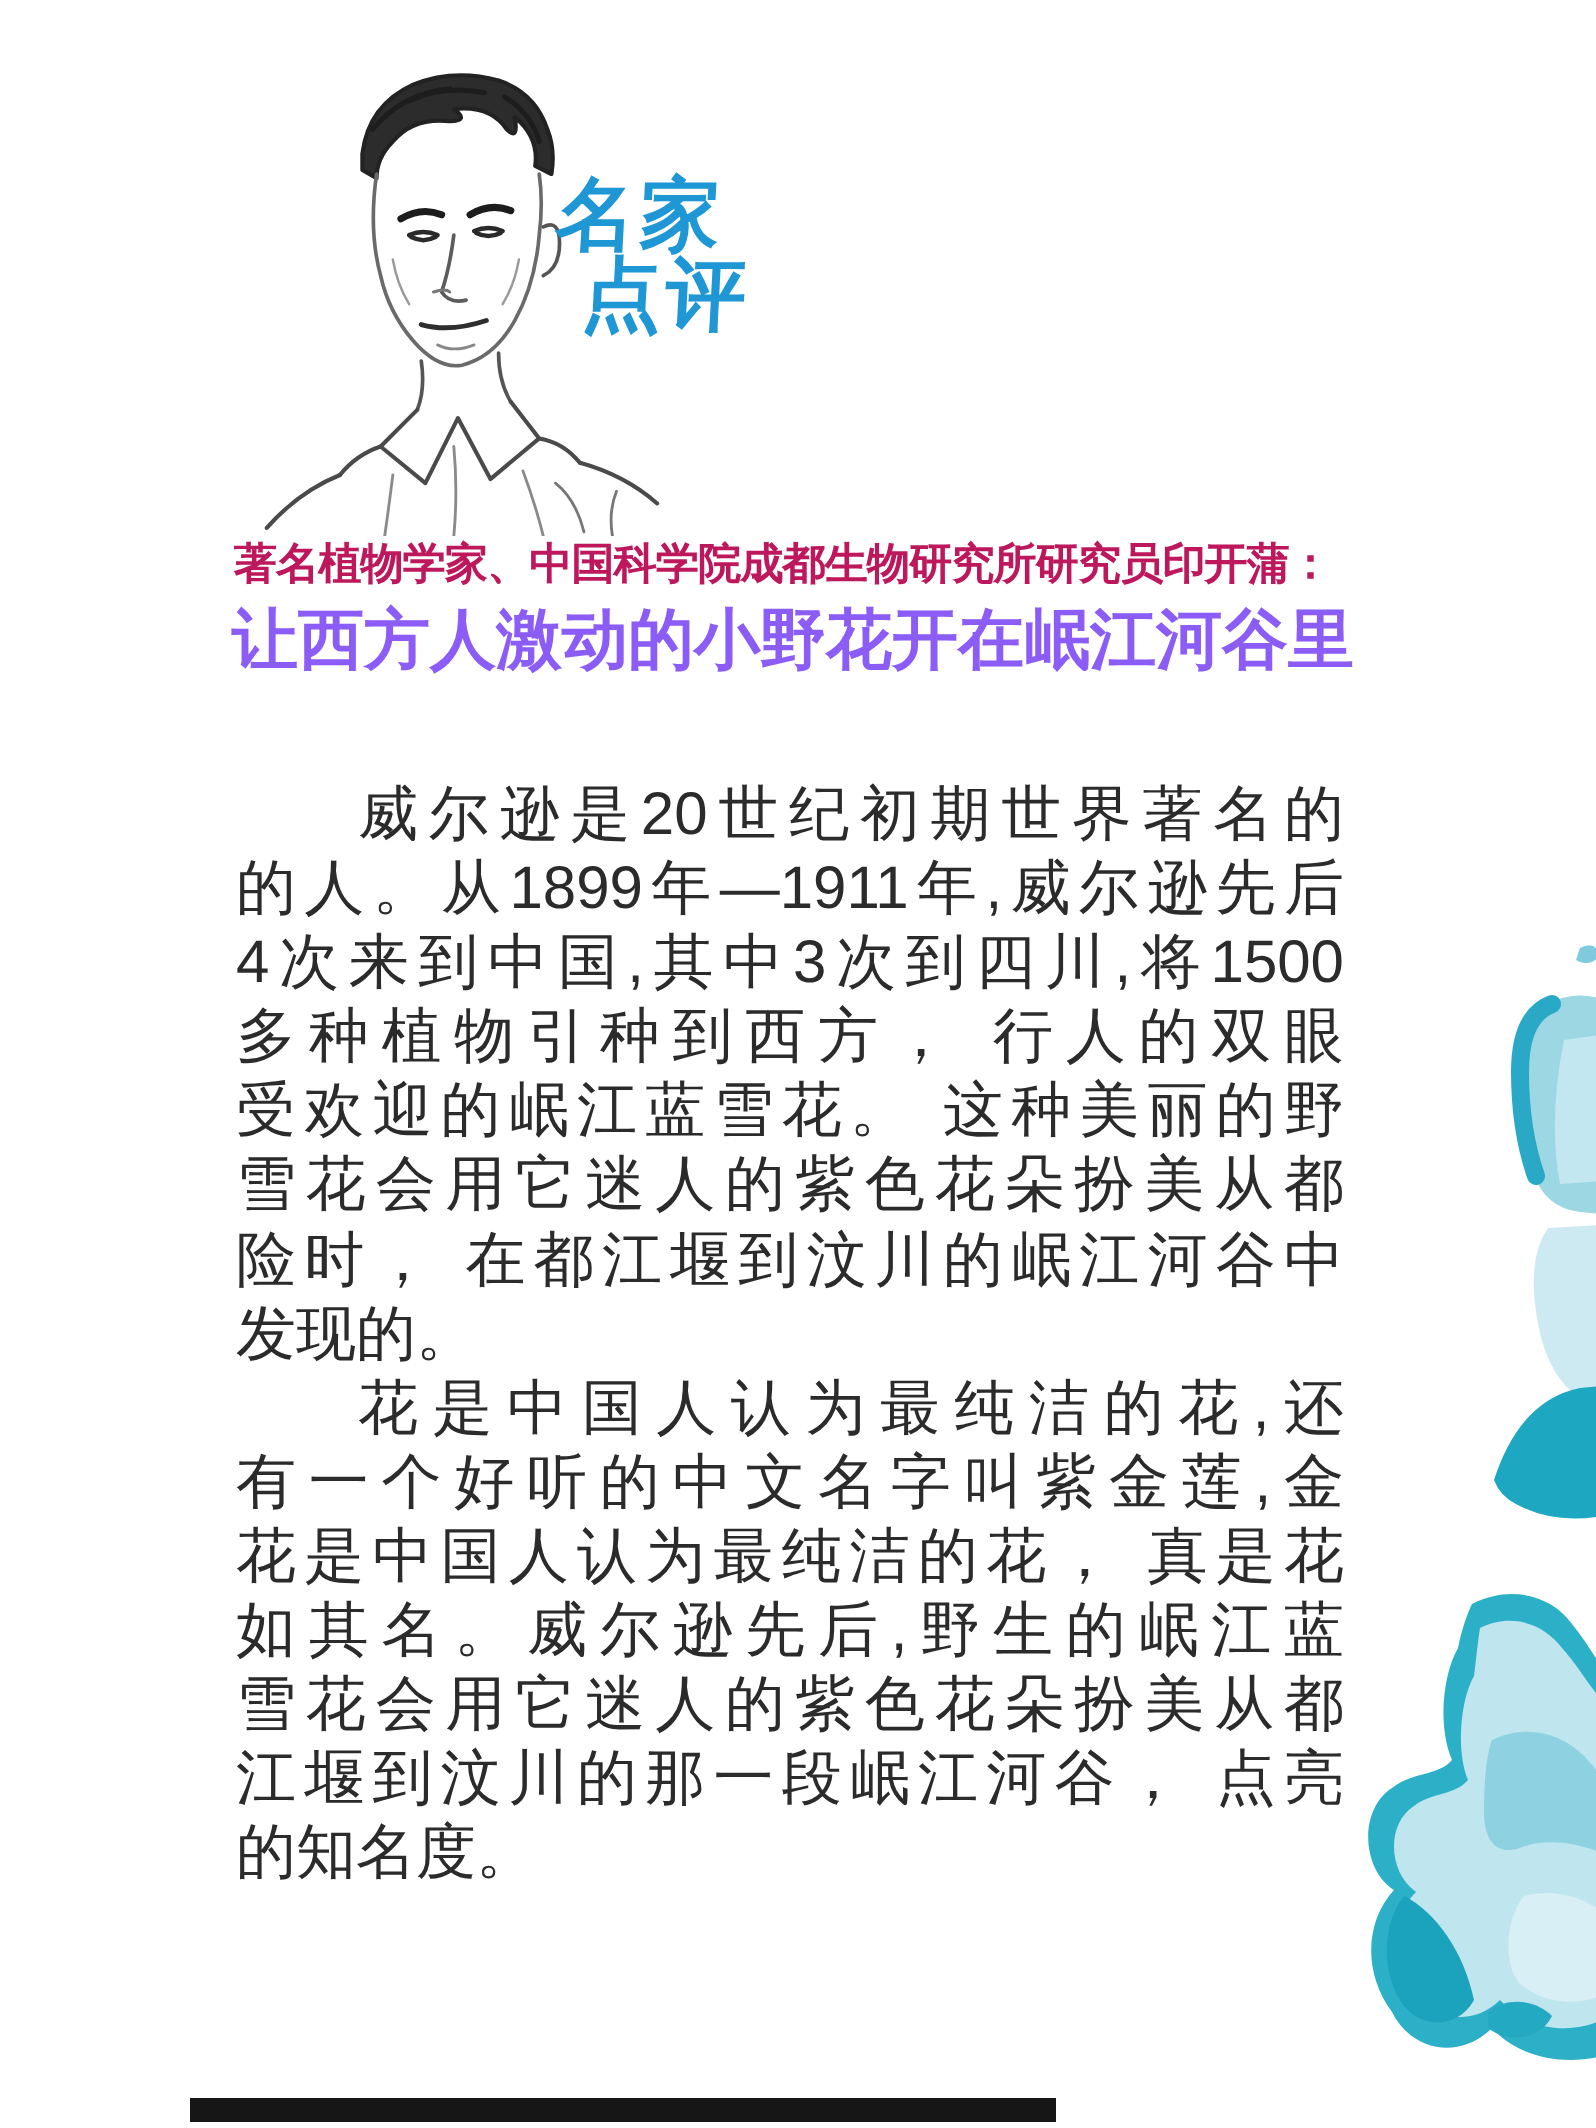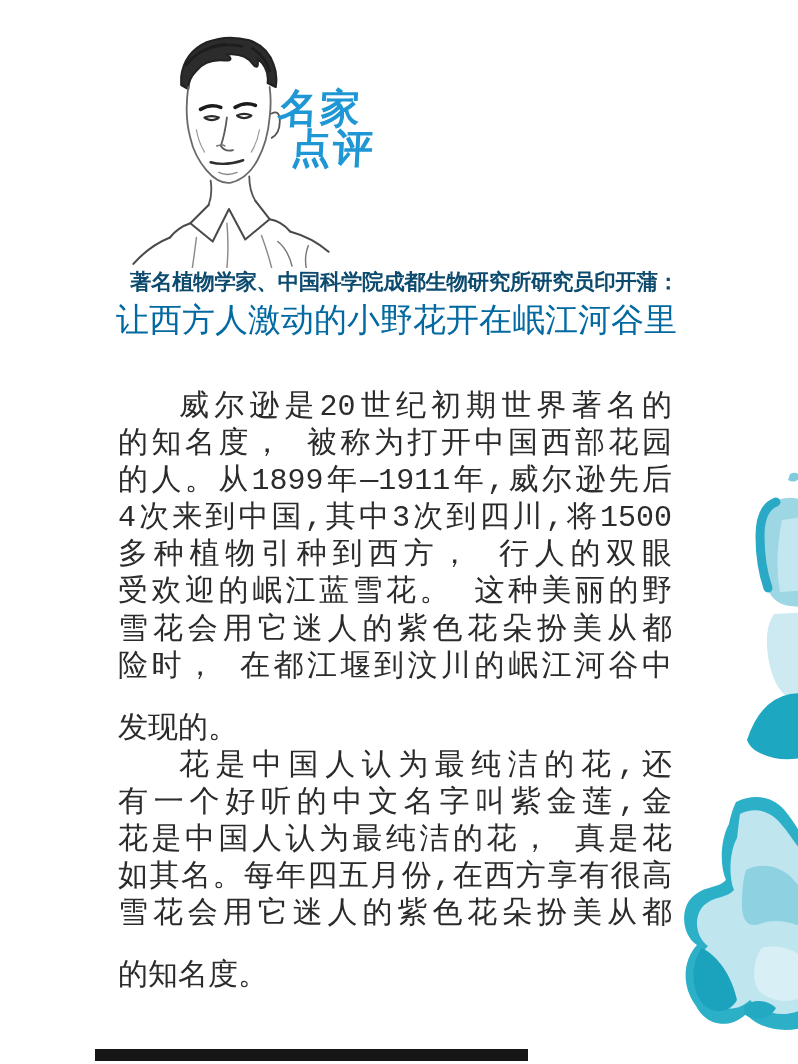--- a/index.html
+++ b/index.html
@@ -12,43 +12,43 @@
   .badge {
     position:absolute; left:277px; top:88px;
     font-size:40px; line-height:40px; font-weight:bold;
     color:#1f97d5; transform:skewX(-3deg);
     letter-spacing:2px;
   }
   .badge .l2 { margin-left:15px; }
 
   
   .kicker {
-    position:absolute; left:130px; top:267px; width:562px;
-    font-size:21.5px; font-weight:bold; color:#0c4a6e;
+    position:absolute; left:117px; top:267px; width:562px;
+    font-size:21.5px; font-weight:bold; color:#be185d;
     letter-spacing:-0.4px; white-space:nowrap;
   }
   .title {
     position:absolute; left:116px; top:298px; width:564px;
-    font-size:33px; font-weight:400; color:#0369a1;
+    font-size:33px; font-weight:700; color:#8b5cf6;
     letter-spacing:0px; white-space:nowrap;
   }
 
   
   .body-col {
     position:absolute; left:118px; top:389px; width:554px;
-    font-family:Liberation Mono, monospace;
+    font-family:Liberation Sans, sans-serif;
     font-size:30px; color:#2b2b2b;
   }
   .line {
     height:37.1px; line-height:37.1px;
     text-align:justify; text-align-last:justify;
     overflow:hidden;
   }
   .line.indent { padding-left:61px; }
-  .line.last { text-align-last:left;margin-top:25px; }
+  .line.last { text-align-last:left; }
 
   
   .portrait { position:absolute; left:125px; top:24px; width:214px; height:244px; }
   .watercolor { position:absolute; left:650px; top:400px; width:148px; height:664px; }
 
   
   .end-bar {
     position:absolute; left:95px; top:1049px; width:433px; height:12px;
     background:#161616;
   }
@@ -94,35 +94,35 @@
     <div>名家</div>
     <div class="l2">点评</div>
   </div>
 
   <div class="kicker">著名植物学家、中国科学院成都生物研究所研究员印开蒲：</div>
   <div class="title">让西方人激动的小野花开在岷江河谷里</div>
 
   <div class="body-col">
     <div>
         <div class="line indent">威尔逊是20世纪初期世界著名的</div>
-        <div class="line">的知名度， 被称为打开中国西部花园</div>
         <div class="line">的人。从1899年—1911年,威尔逊先后</div>
         <div class="line">4次来到中国,其中3次到四川,将1500</div>
         <div class="line">多种植物引种到西方， 行人的双眼</div>
         <div class="line">受欢迎的岷江蓝雪花。 这种美丽的野</div>
         <div class="line">雪花会用它迷人的紫色花朵扮美从都</div>
         <div class="line">险时， 在都江堰到汶川的岷江河谷中</div>
         <div class="line last">发现的。</div>
       </div>
     <div>
         <div class="line indent">花是中国人认为最纯洁的花,还</div>
         <div class="line">有一个好听的中文名字叫紫金莲,金</div>
         <div class="line">花是中国人认为最纯洁的花， 真是花</div>
-        <div class="line">如其名。每年四五月份,在西方享有很高</div>
+        <div class="line">如其名。威尔逊先后,野生的岷江蓝</div>
         <div class="line">雪花会用它迷人的紫色花朵扮美从都</div>
+        <div class="line">江堰到汶川的那一段岷江河谷， 点亮</div>
         <div class="line last">的知名度。</div>
       </div>
   </div>
 
   <svg class="watercolor" viewBox="0 0 148 664">
 
     <path d="M140 74 q8 -4 10 4 q-6 6 -12 2 z" fill="#7fcbdd"></path>
 
     <path d="M128 100 Q112 104 110 130 Q108 160 116 185 Q122 204 140 206 L160 208 L160 104 Q144 94 128 100 Z" fill="#9ed7e4"></path>
     <path d="M126 102 Q110 108 110 136 Q110 165 118 188" stroke="#2aa9c6" stroke-width="9" fill="none" stroke-linecap="round"></path>

